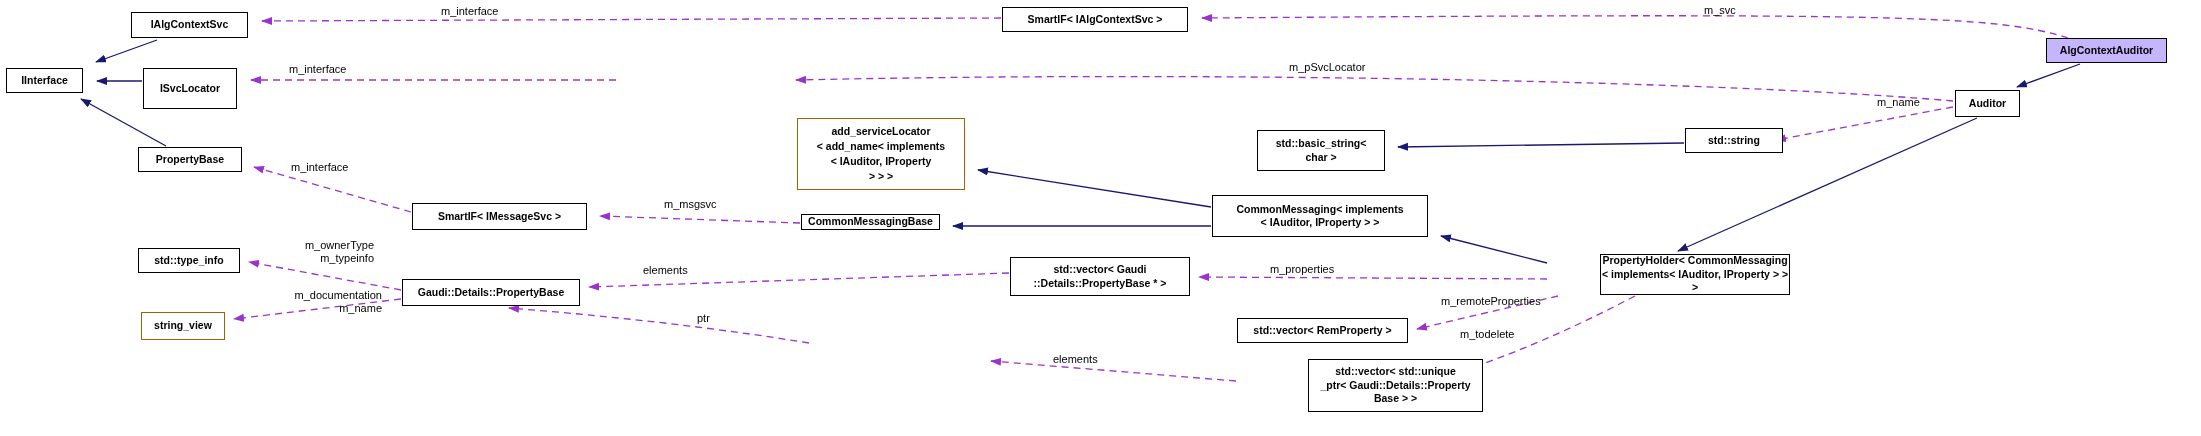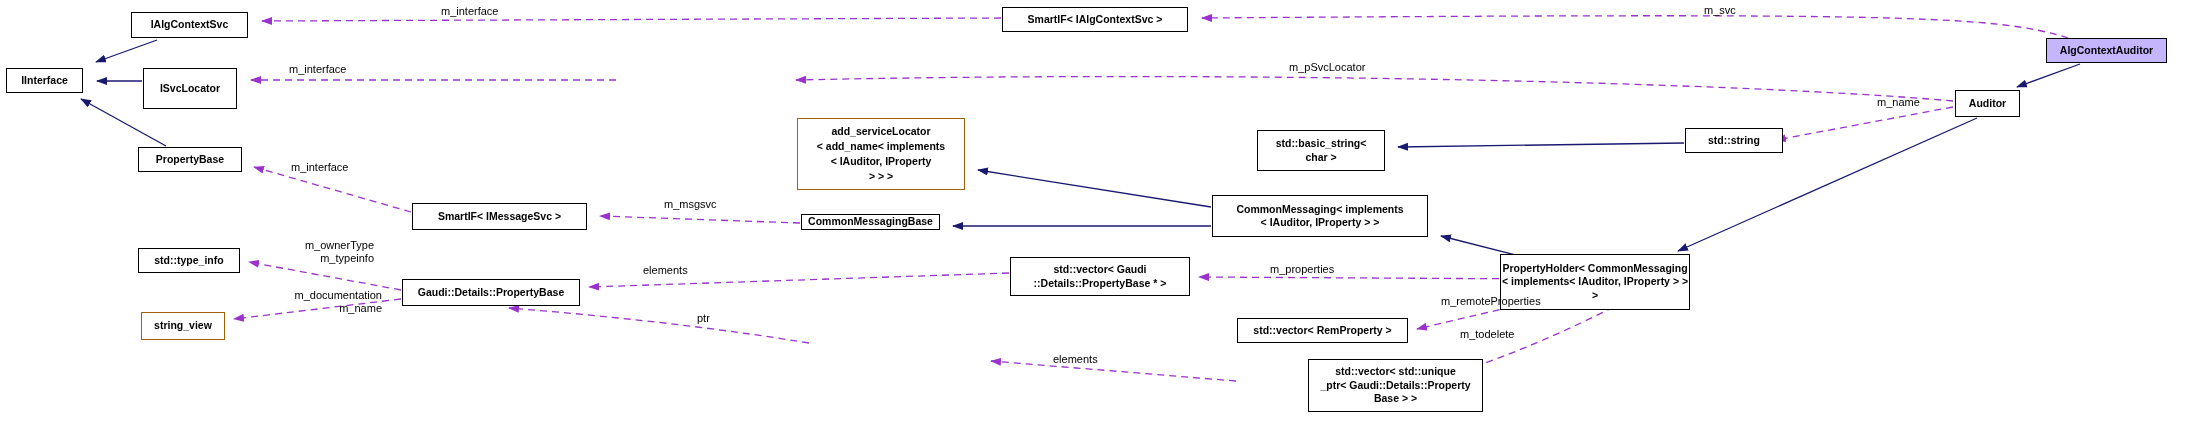--- a/index.html
+++ b/index.html
@@ -101,21 +101,21 @@
   <div class="node" style="left:1010px;top:257px;width:180px;height:39px">std::vector&lt; Gaudi
 ::Details::PropertyBase * &gt;</div>
   <div class="node" style="left:1212px;top:195px;width:216px;height:42px">CommonMessaging&lt; implements
 &lt; IAuditor, IProperty &gt; &gt;</div>
   <div class="node" style="left:1257px;top:130px;width:128px;height:41px">std::basic_string&lt;
 char &gt;</div>
   <div class="node" style="left:1237px;top:318px;width:171px;height:25px">std::vector&lt; RemProperty &gt;</div>
   <div class="node" style="left:1308px;top:359px;width:175px;height:53px">std::vector&lt; std::unique
 _ptr&lt; Gaudi::Details::Property
 Base &gt; &gt;</div>
-  <div class="node" style="left:1500px;top:254px;width:190px;height:56px">PropertyHolder&lt; CommonMessaging
+  <div class="node" style="left:1600px;top:254px;width:190px;height:41px">PropertyHolder&lt; CommonMessaging
 &lt; implements&lt; IAuditor, IProperty &gt; &gt; &gt;</div>
   <div class="node" style="left:1685px;top:128px;width:98px;height:25px">std::string</div>
   <div class="node" style="left:1955px;top:90px;width:65px;height:27px">Auditor</div>
   <div class="node highlight" style="left:2046px;top:38px;width:121px;height:25px">AlgContextAuditor</div>
 
   <span class="elabel" style="left:441px;top:5px">m_interface</span>
   <span class="elabel" style="left:1704px;top:4px">m_svc</span>
   <span class="elabel" style="left:289px;top:63px">m_interface</span>
   <span class="elabel" style="left:1289px;top:61px">m_pSvcLocator</span>
   <span class="elabel" style="left:1877px;top:96px">m_name</span>

